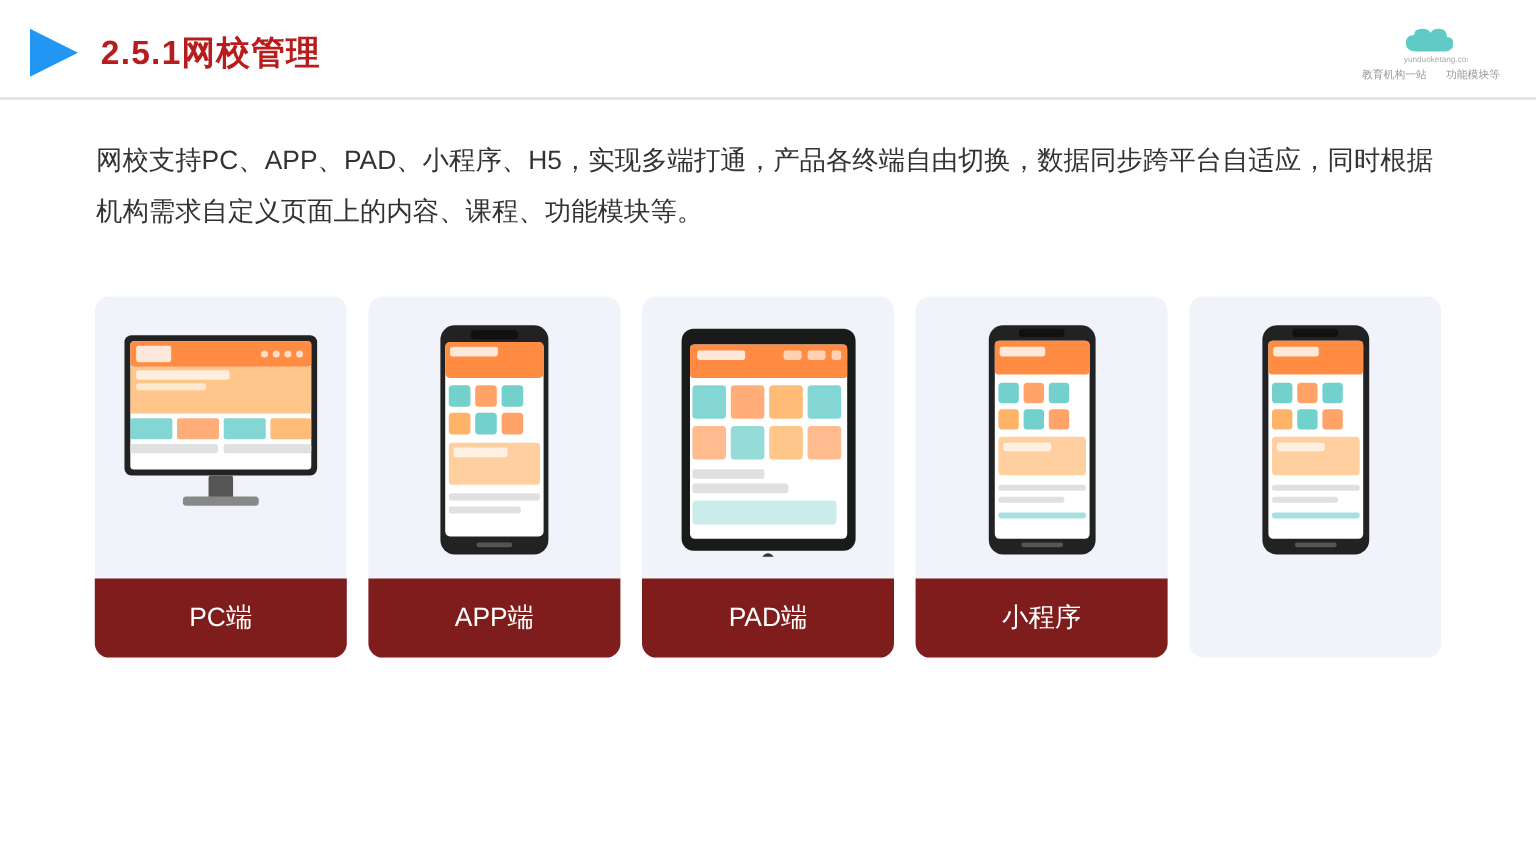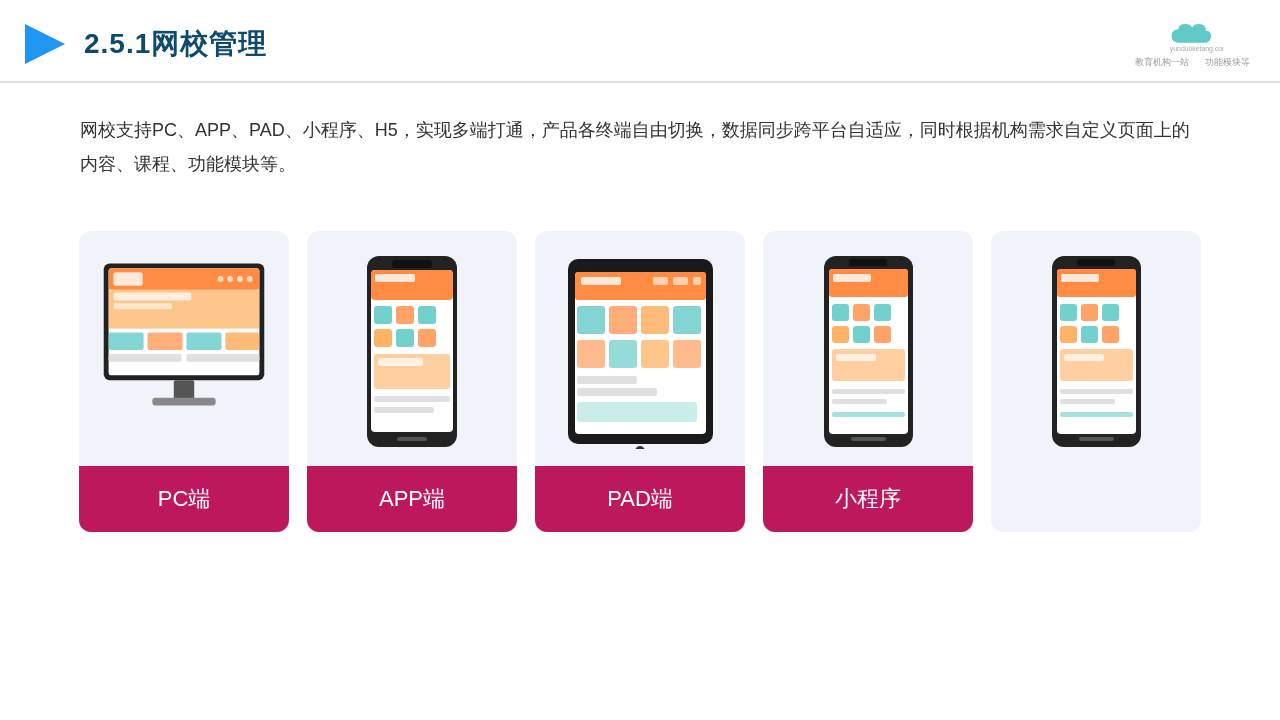--- a/index.html
+++ b/index.html
@@ -25,37 +25,37 @@
       align-items: center;
       gap: 14px;
     }
     .play-icon {
       width: 50px;
       height: 50px;
     }
     .header-title {
       font-size: 28px;
       font-weight: 600;
-      color: #0c4a6e;
+      color: #b91c1c;
       letter-spacing: 1px;
     }
     .logo-area {
       display: flex;
       flex-direction: column;
       align-items: center;
     }
     .logo-icon {
       width: 60px;
       height: 36px;
     }
 
     
     .description {
       padding: 30px 80px 20px 80px;
-      font-size: 18px;
+      font-size: 22px;
       color: #333;
       line-height: 1.9;
     }
 
     
     .cards-container {
       display: flex;
       justify-content: center;
       gap: 18px;
       padding: 20px 60px;
@@ -77,21 +77,21 @@
       height: 200px;
       display: flex;
       align-items: center;
       justify-content: center;
     }
 
     .card-label {
       width: calc(100% + 30px);
       margin-left: -15px;
       margin-right: -15px;
-      background: #be185d;
+      background: #7f1d1d;
       border-radius: 0 0 12px 12px;
       text-align: center;
       color: #fff;
       font-size: 22px;
       font-weight: 500;
       padding: 18px 0;
       margin-top: 15px;
     }
   </style>
 </head>

